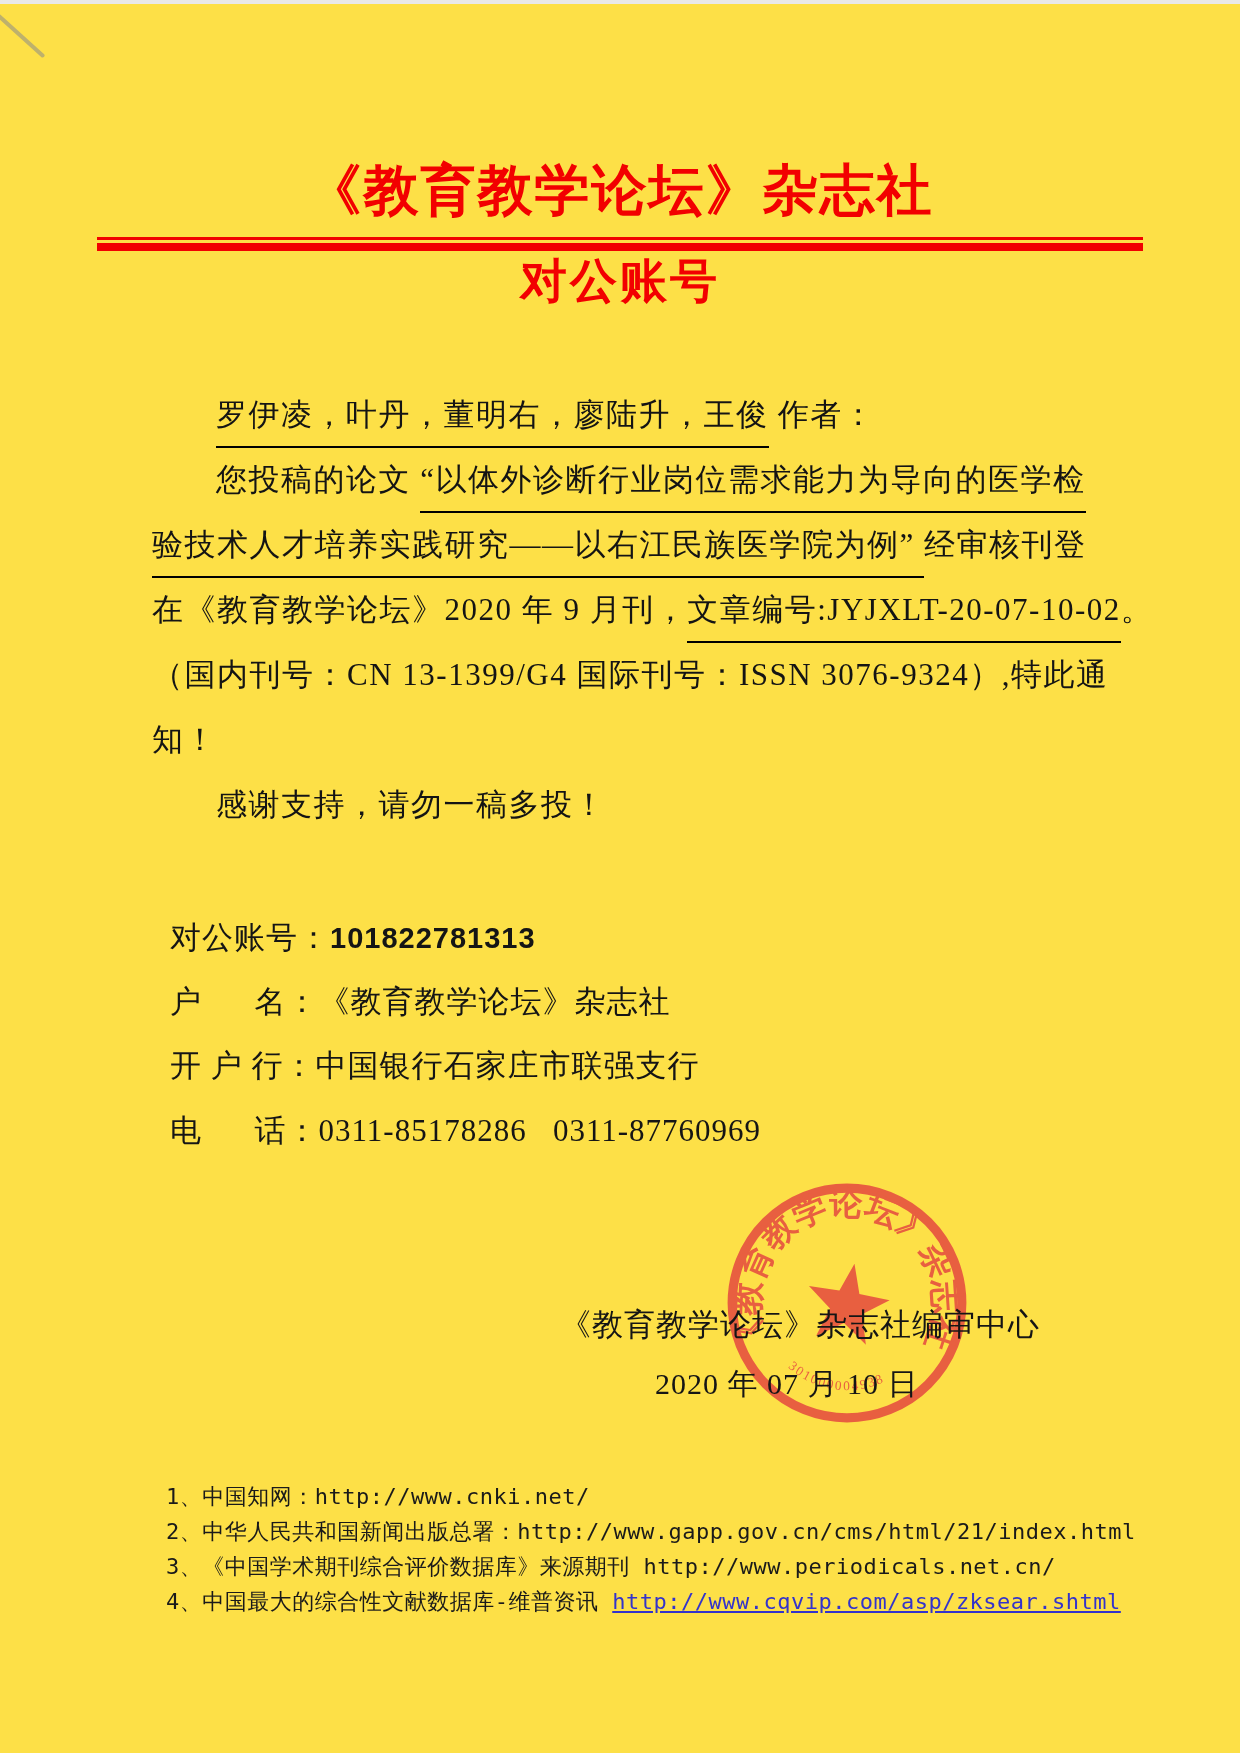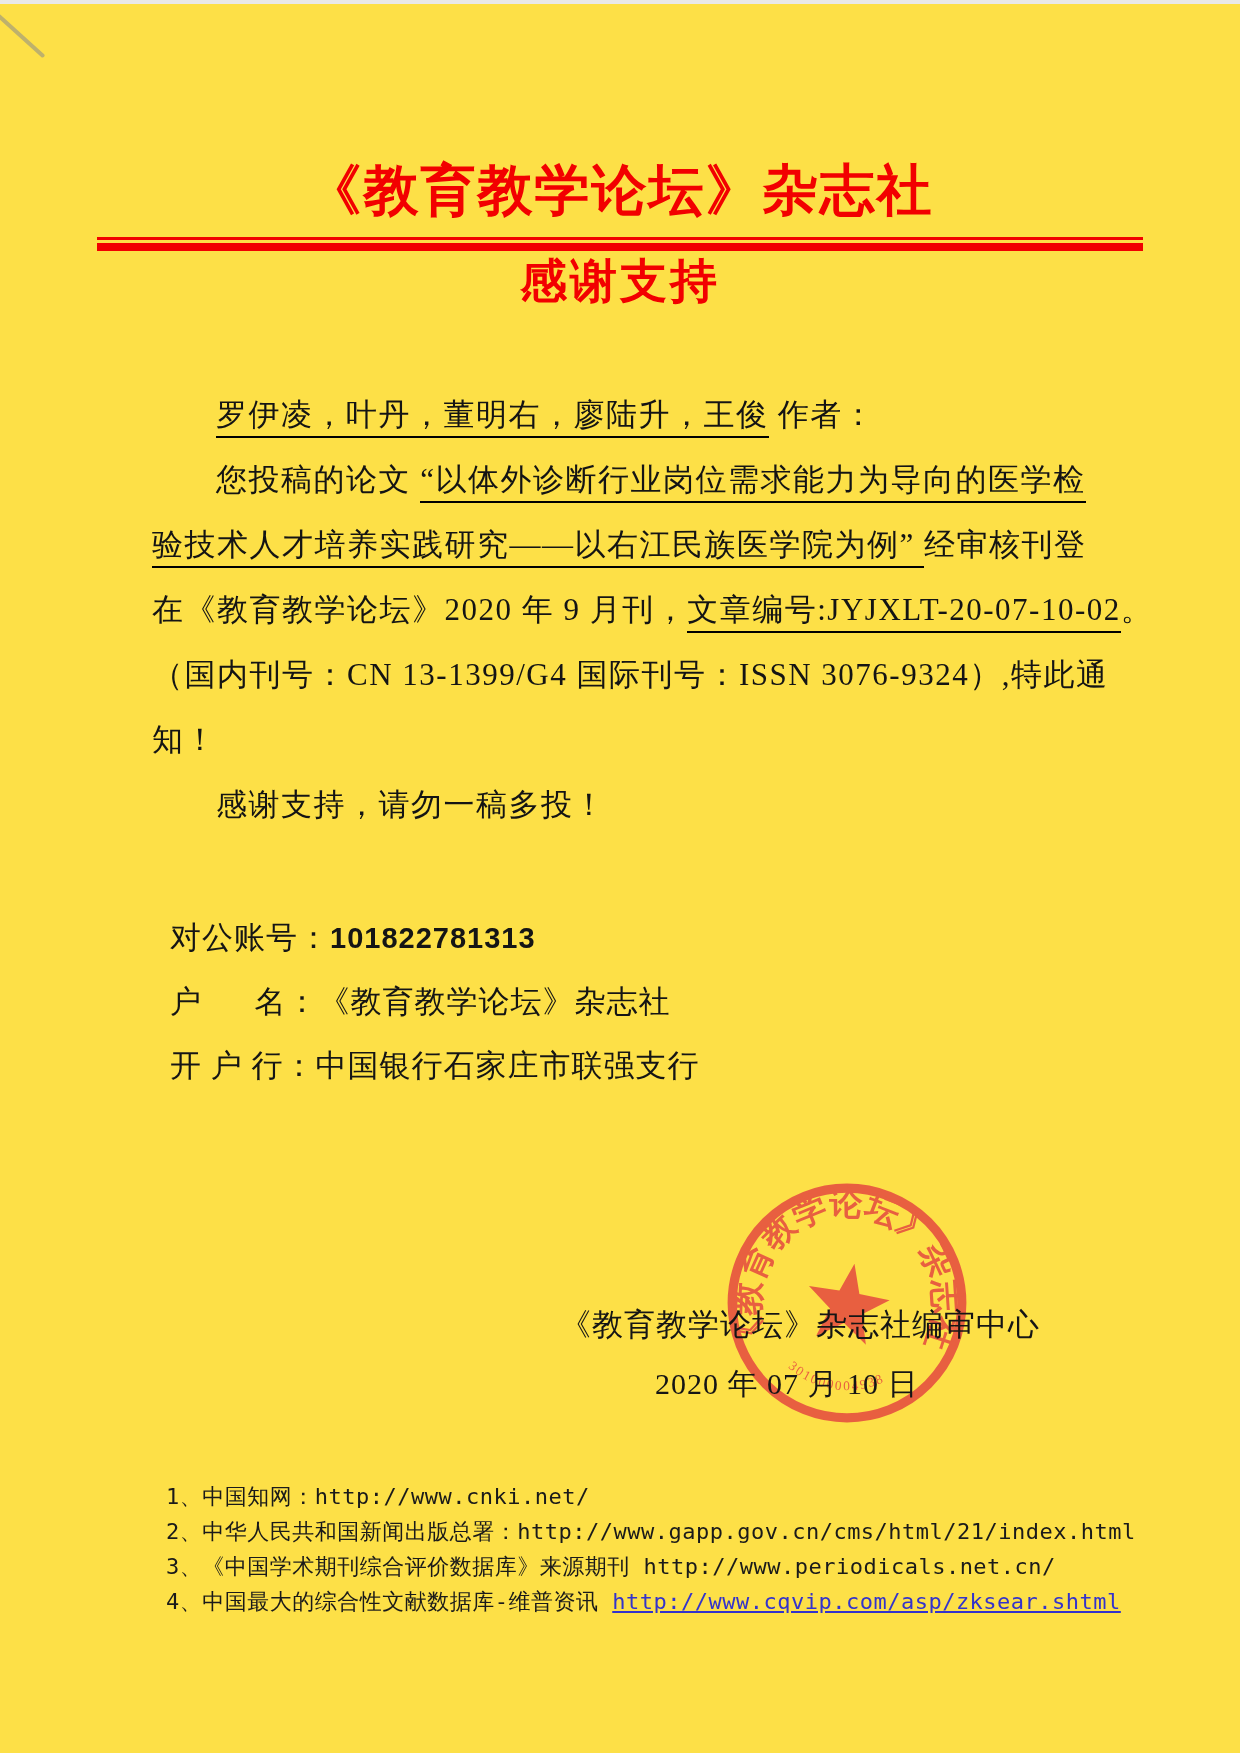--- a/index.html
+++ b/index.html
@@ -22,21 +22,21 @@
     left:0;top:246px;width:1240px;text-align:center;
     font-size:47px;font-weight:bold;letter-spacing:3px;
     font-family:"Liberation Sans","DejaVu Sans",sans-serif;
   }
   
   .bline{
     left:152px;width:960px;font-size:31px;letter-spacing:1.5px;
     white-space:pre;color:#141414;
   }
   .indent{padding-left:64px;}
-  .u{border-bottom:2px solid #000;padding-bottom:4px;}
+  .u{border-bottom:2px solid #000;padding-bottom:14px;}
   
   .aline{left:170px;width:900px;font-size:31px;letter-spacing:1px;white-space:pre;}
   .acct-num{font-family:"Liberation Sans","DejaVu Sans",sans-serif;font-weight:bold;font-size:29px;letter-spacing:1px;}
   
   .sig{left:500px;top:1300px;width:540px;text-align:right;font-size:31px;letter-spacing:1px;z-index:3;}
   .sigdate{left:655px;top:1360px;width:400px;text-align:left;font-size:30px;letter-spacing:1px;z-index:3;}
   
   .stamp{left:724px;top:1176px;width:246px;height:246px;z-index:2;opacity:.92;}
   
   .fline{
@@ -53,40 +53,41 @@
 </head>
 <body>
 
 <div class="page">
 
   <div class="abs corner-mark"></div>
 
   <div class="abs org-title" style="color:#f20000">《教育教学论坛》杂志社</div>
   <div class="abs rule rule-thin" style="background:#f20000"></div>
   <div class="abs rule rule-thick" style="background:#f20000"></div>
-  <div class="abs doc-title" style="color:#f20000">感谢支持</div>
+  <div class="abs doc-title" style="color:#f20000">对公账号</div>
 
   <div class="abs bline indent" style="top:390px"><span class="u">罗伊凌，叶丹，董明右，廖陆升，王俊</span><span> 作者：</span></div>
 
   <div class="abs bline indent" style="top:455px"><span>您投稿的论文 </span><span class="u">“以体外诊断行业岗位需求能力为导向的医学检</span></div>
 
   <div class="abs bline" style="top:520px"><span class="u">验技术人才培养实践研究——以右江民族医学院为例” </span><span>经审核刊登</span></div>
 
   <div class="abs bline" style="top:585px"><span>在《教育教学论坛》2020 年 9 月刊，</span><span class="u">文章编号:JYJXLT-20-07-10-02</span><span>。</span></div>
 
   <div class="abs bline" style="top:650px">（国内刊号：CN 13-1399/G4 国际刊号：ISSN 3076-9324）,特此通</div>
   <div class="abs bline" style="top:715px">知！</div>
   <div class="abs bline indent" style="top:780px">感谢支持，请勿一稿多投！</div>
 
   <div class="abs aline" style="top:913px"><span>对公账号：</span><span class="acct-num">101822781313</span></div>
 
   <div class="abs aline" style="top:977px"><span>户      名：</span><span>《教育教学论坛》杂志社</span></div>
 
   <div class="abs aline" style="top:1041px"><span>开 户 行：</span><span>中国银行石家庄市联强支行</span></div>
 
+  <div class="abs aline" style="top:1106px"><span>电      话：</span><span>0311-85178286   0311-87760969</span></div>
 
   <svg class="abs stamp" viewBox="0 0 240 240" xmlns="http://www.w3.org/2000/svg">
     <circle cx="120" cy="120" r="112" fill="none" stroke="#e75540" stroke-width="9"></circle>
     <path id="seal-arc" d="M 45.5,163 A 86,86 0 1 1 194.5,163" fill="none"></path>
     <text font-size="33" fill="#e75540" font-weight="bold" letter-spacing="0">
       <textPath href="#seal-arc" startOffset="0" textLength="358" lengthAdjust="spacingAndGlyphs">《教育教学论坛》杂志社</textPath>
     </text>
     <polygon fill="#e75540" points="127.3,81.6 132.1,111.3 161.6,117.2 134.8,130.9 138.4,160.8 117.1,139.5 89.8,152.2 103.4,125.3 82.9,103.3 112.6,107.9"></polygon>
     <path id="seal-serial-arc" d="M 56.8,176.9 A 85,85 0 0 0 183.2,176.9" fill="none"></path>
     <text font-size="13" fill="#e75540" letter-spacing="2">

